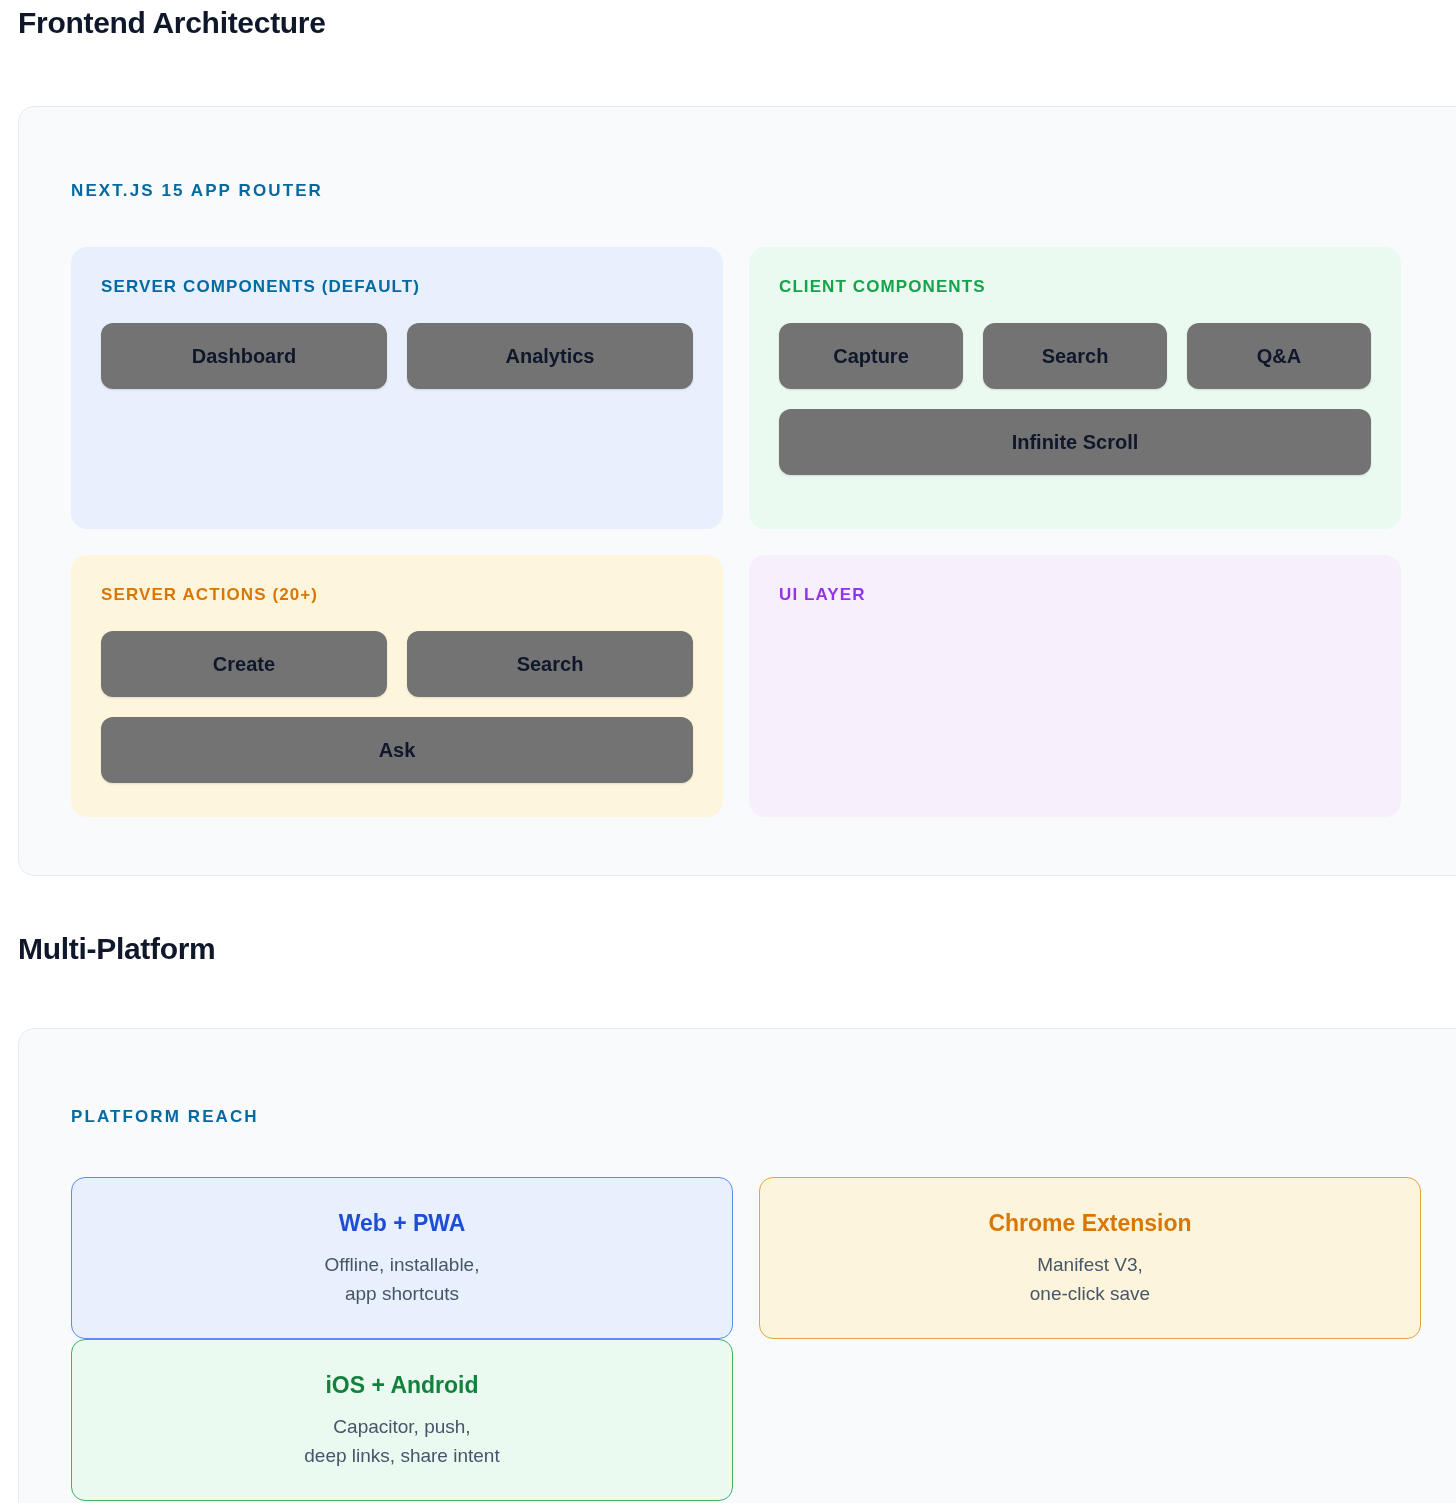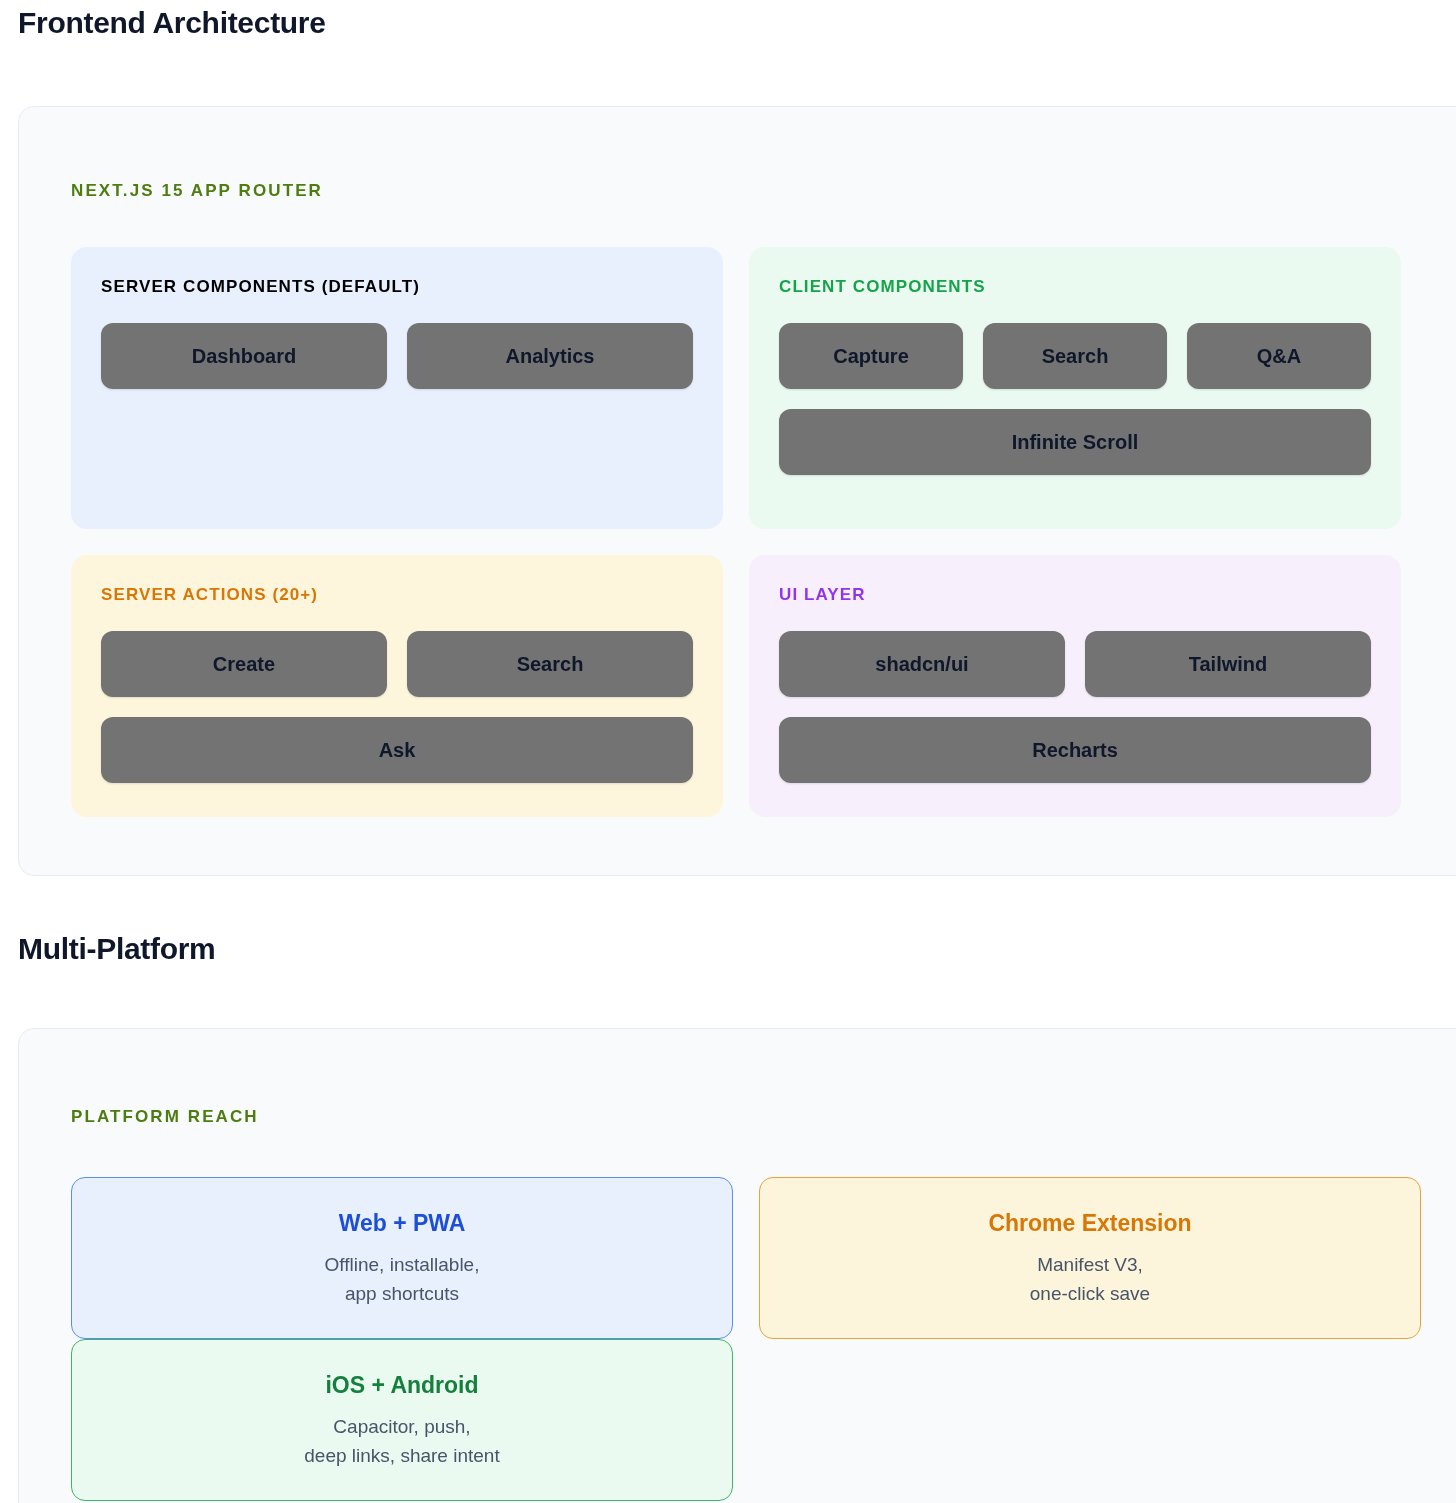--- a/index.html
+++ b/index.html
@@ -43,21 +43,21 @@
     border: 1px solid #e7ecf3;
     border-radius: 16px;
     padding: 74px 52px 58px 52px;
   }
   #platform-card { margin-top: 58px; padding: 78px 52px 66px 52px; }
 
   .card-eyebrow {
     font-size: 17px;
     font-weight: bold;
     letter-spacing: 2.1px;
-    color: #4d7c0f;
+    color: #0369a1;
     text-transform: uppercase;
     margin-bottom: 46px;
   }
   #platform-eyebrow { margin-bottom: 50px; }
 
   
   .panel-grid {
     display: grid;
     grid-template-columns: 652px 652px;
     column-gap: 26px;
@@ -73,21 +73,21 @@
   .panel-amber  { background: #fdf6dd; }
   .panel-purple { background: #f8effd; }
 
   .panel-title {
     font-size: 17px;
     font-weight: bold;
     letter-spacing: 1.1px;
     text-transform: uppercase;
     margin-bottom: 26px;
   }
-  .t-blue   { color: #000000; }
+  .t-blue   { color: #0369a1; }
   .t-green  { color: #16a34a; }
   .t-amber  { color: #d97706; }
   .t-purple { color: #9333ea; }
 
   .chip-row {
     display: flex;
     gap: 20px;
     margin-bottom: 20px;
   }
   .chip-row:last-child { margin-bottom: 0; }
@@ -194,29 +194,20 @@
             <div class="chip">Search</div>
           </div>
           <div class="chip-row">
             <div class="chip">Ask</div>
           </div>
         </div>
       </div>
 
       <div class="panel panel-purple">
         <div class="panel-title t-purple">UI LAYER</div>
-        <div class="panel-body">
-          <div class="chip-row">
-            <div class="chip">shadcn/ui</div>
-            <div class="chip">Tailwind</div>
-          </div>
-          <div class="chip-row">
-            <div class="chip">Recharts</div>
-          </div>
-        </div>
       </div>
 
     </div>
   </div>
 
   <h1 id="multiplatform-title" class="section-title">Multi-Platform</h1>
 
   <div class="outer-card" id="platform-card">
 
     <div class="card-eyebrow" id="platform-eyebrow">PLATFORM REACH</div>

